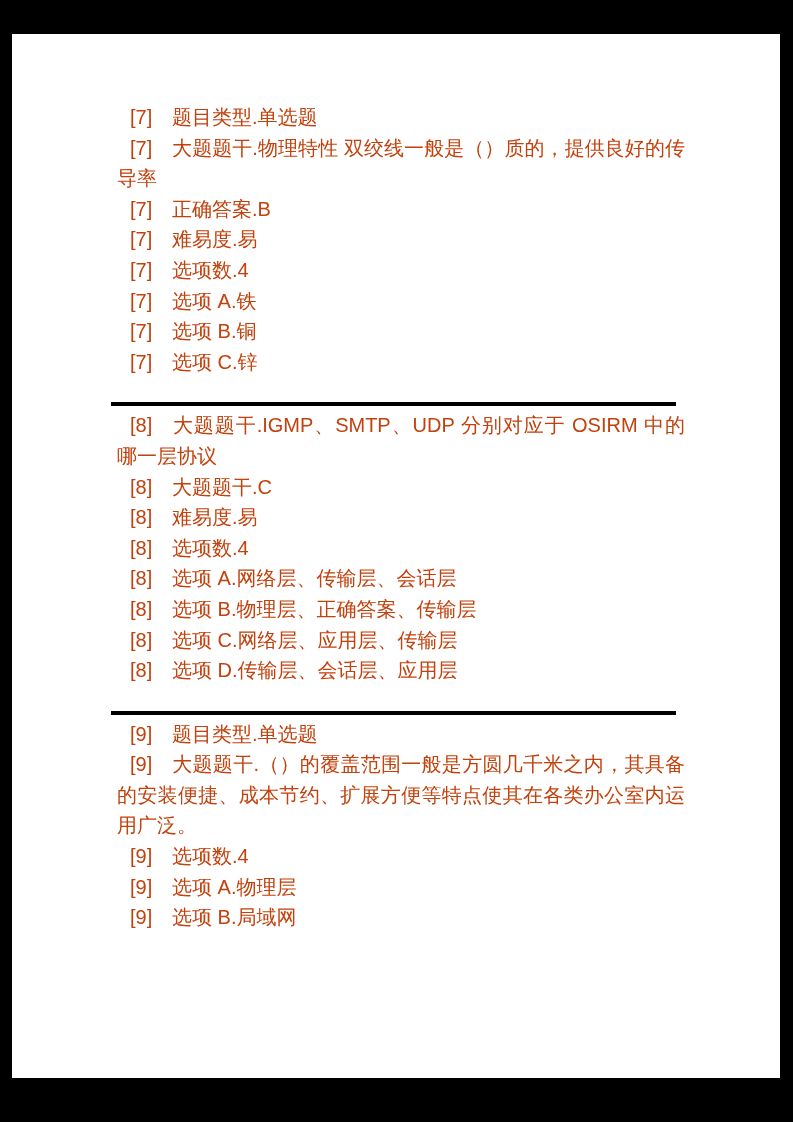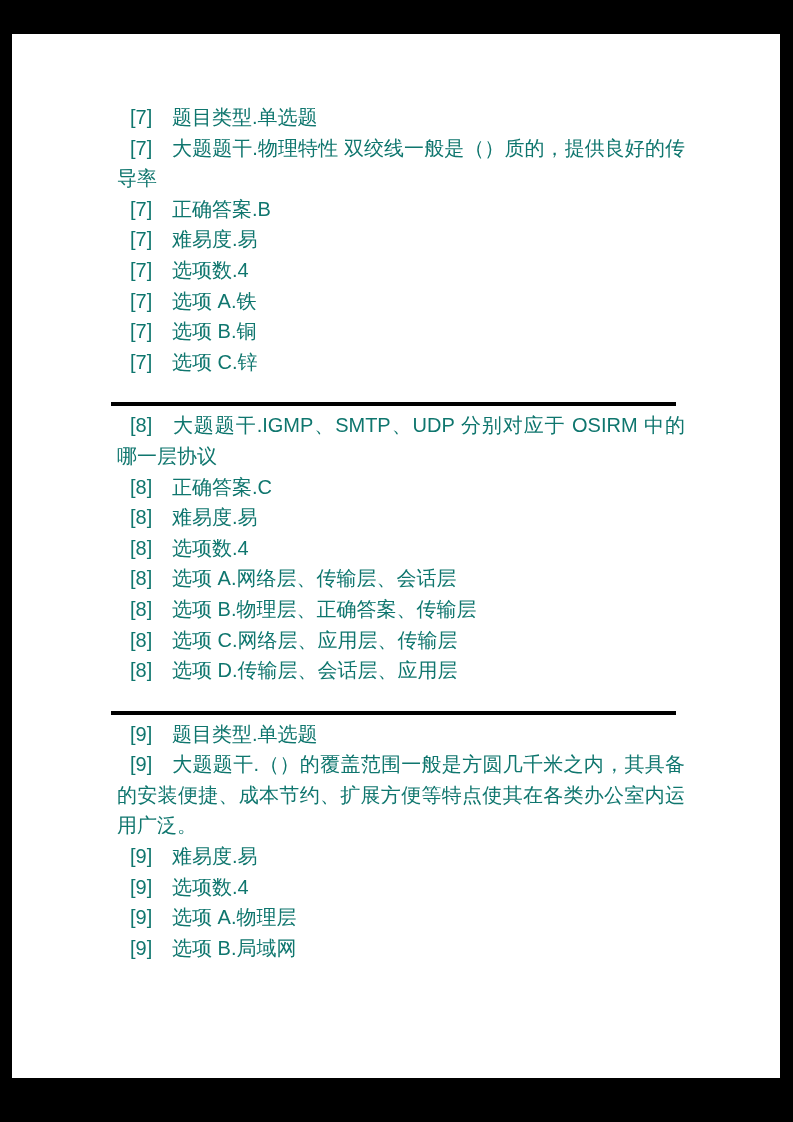--- a/index.html
+++ b/index.html
@@ -20,21 +20,21 @@
     top: 34px;
     width: 768px;
     height: 1044px;
     background: #ffffff;
   }
   .content {
     position: absolute;
     left: 105px;
     top: 68px;
     width: 568px;
-    color: #0f766e;
+    color: #c2410c;
     font-size: 20px;
     line-height: 30.6px;
   }
   .q-block {
     margin: 0;
     padding: 0;
   }
   .line {
     text-align: justify;
     text-justify: inter-ideograph;
@@ -63,31 +63,30 @@
         <div class="line"><span class="marker">[7]</span><span class="txt">正确答案.B</span></div>
         <div class="line"><span class="marker">[7]</span><span class="txt">难易度.易</span></div>
         <div class="line"><span class="marker">[7]</span><span class="txt">选项数.4</span></div>
         <div class="line"><span class="marker">[7]</span><span class="txt">选项 A.铁</span></div>
         <div class="line"><span class="marker">[7]</span><span class="txt">选项 B.铜</span></div>
         <div class="line"><span class="marker">[7]</span><span class="txt">选项 C.锌</span></div>
       </div>
       <div class="divider" style="background: rgb(0, 0, 0);"></div>
       <div class="q-block">
         <div class="line"><span class="marker">[8]</span><span class="txt">大题题干.IGMP、SMTP、UDP 分别对应于 OSIRM 中的哪一层协议</span></div>
-        <div class="line"><span class="marker">[8]</span><span class="txt">正确答案.C</span></div>
+        <div class="line"><span class="marker">[8]</span><span class="txt">大题题干.C</span></div>
         <div class="line"><span class="marker">[8]</span><span class="txt">难易度.易</span></div>
         <div class="line"><span class="marker">[8]</span><span class="txt">选项数.4</span></div>
         <div class="line"><span class="marker">[8]</span><span class="txt">选项 A.网络层、传输层、会话层</span></div>
         <div class="line"><span class="marker">[8]</span><span class="txt">选项 B.物理层、正确答案、传输层</span></div>
         <div class="line"><span class="marker">[8]</span><span class="txt">选项 C.网络层、应用层、传输层</span></div>
         <div class="line"><span class="marker">[8]</span><span class="txt">选项 D.传输层、会话层、应用层</span></div>
       </div>
       <div class="divider" style="background: rgb(0, 0, 0);"></div>
       <div class="q-block">
         <div class="line"><span class="marker">[9]</span><span class="txt">题目类型.单选题</span></div>
         <div class="line"><span class="marker">[9]</span><span class="txt">大题题干.（）的覆盖范围一般是方圆几千米之内，其具备的安装便捷、成本节约、扩展方便等特点使其在各类办公室内运用广泛。</span></div>
-        <div class="line"><span class="marker">[9]</span><span class="txt">难易度.易</span></div>
         <div class="line"><span class="marker">[9]</span><span class="txt">选项数.4</span></div>
         <div class="line"><span class="marker">[9]</span><span class="txt">选项 A.物理层</span></div>
         <div class="line"><span class="marker">[9]</span><span class="txt">选项 B.局域网</span></div>
       </div>
     </div>
 </div>
 
 </body></html>

